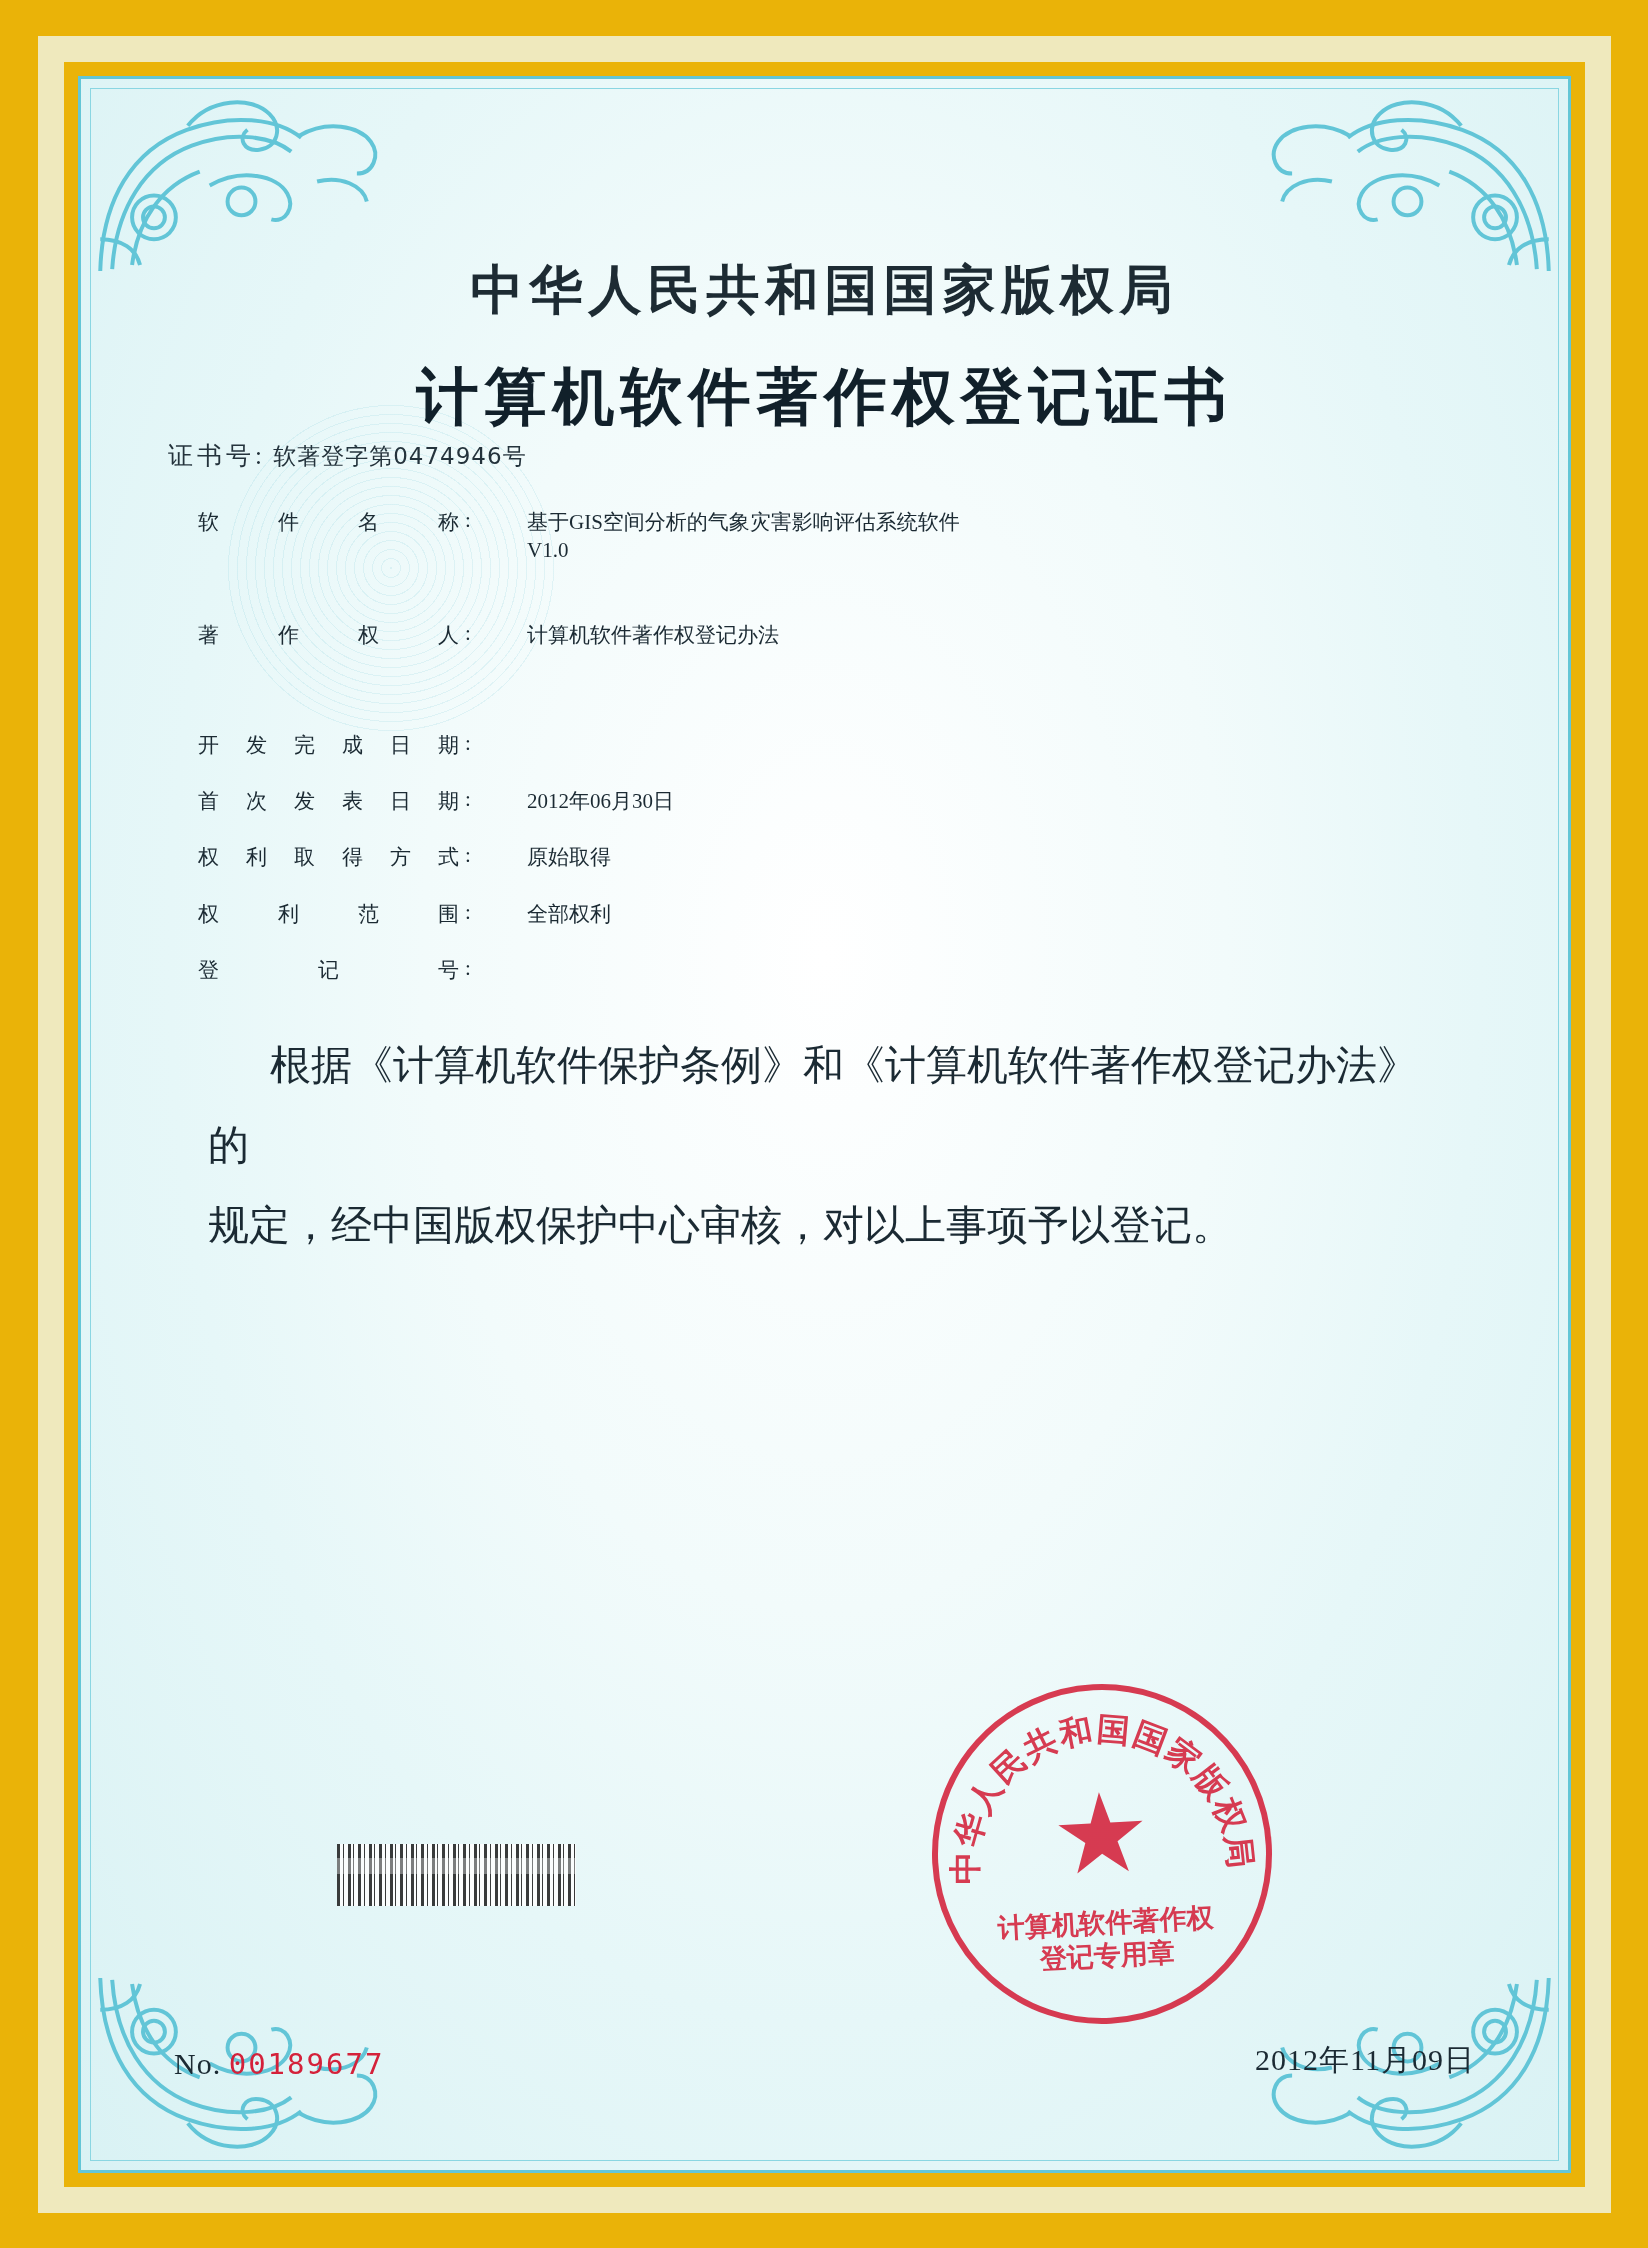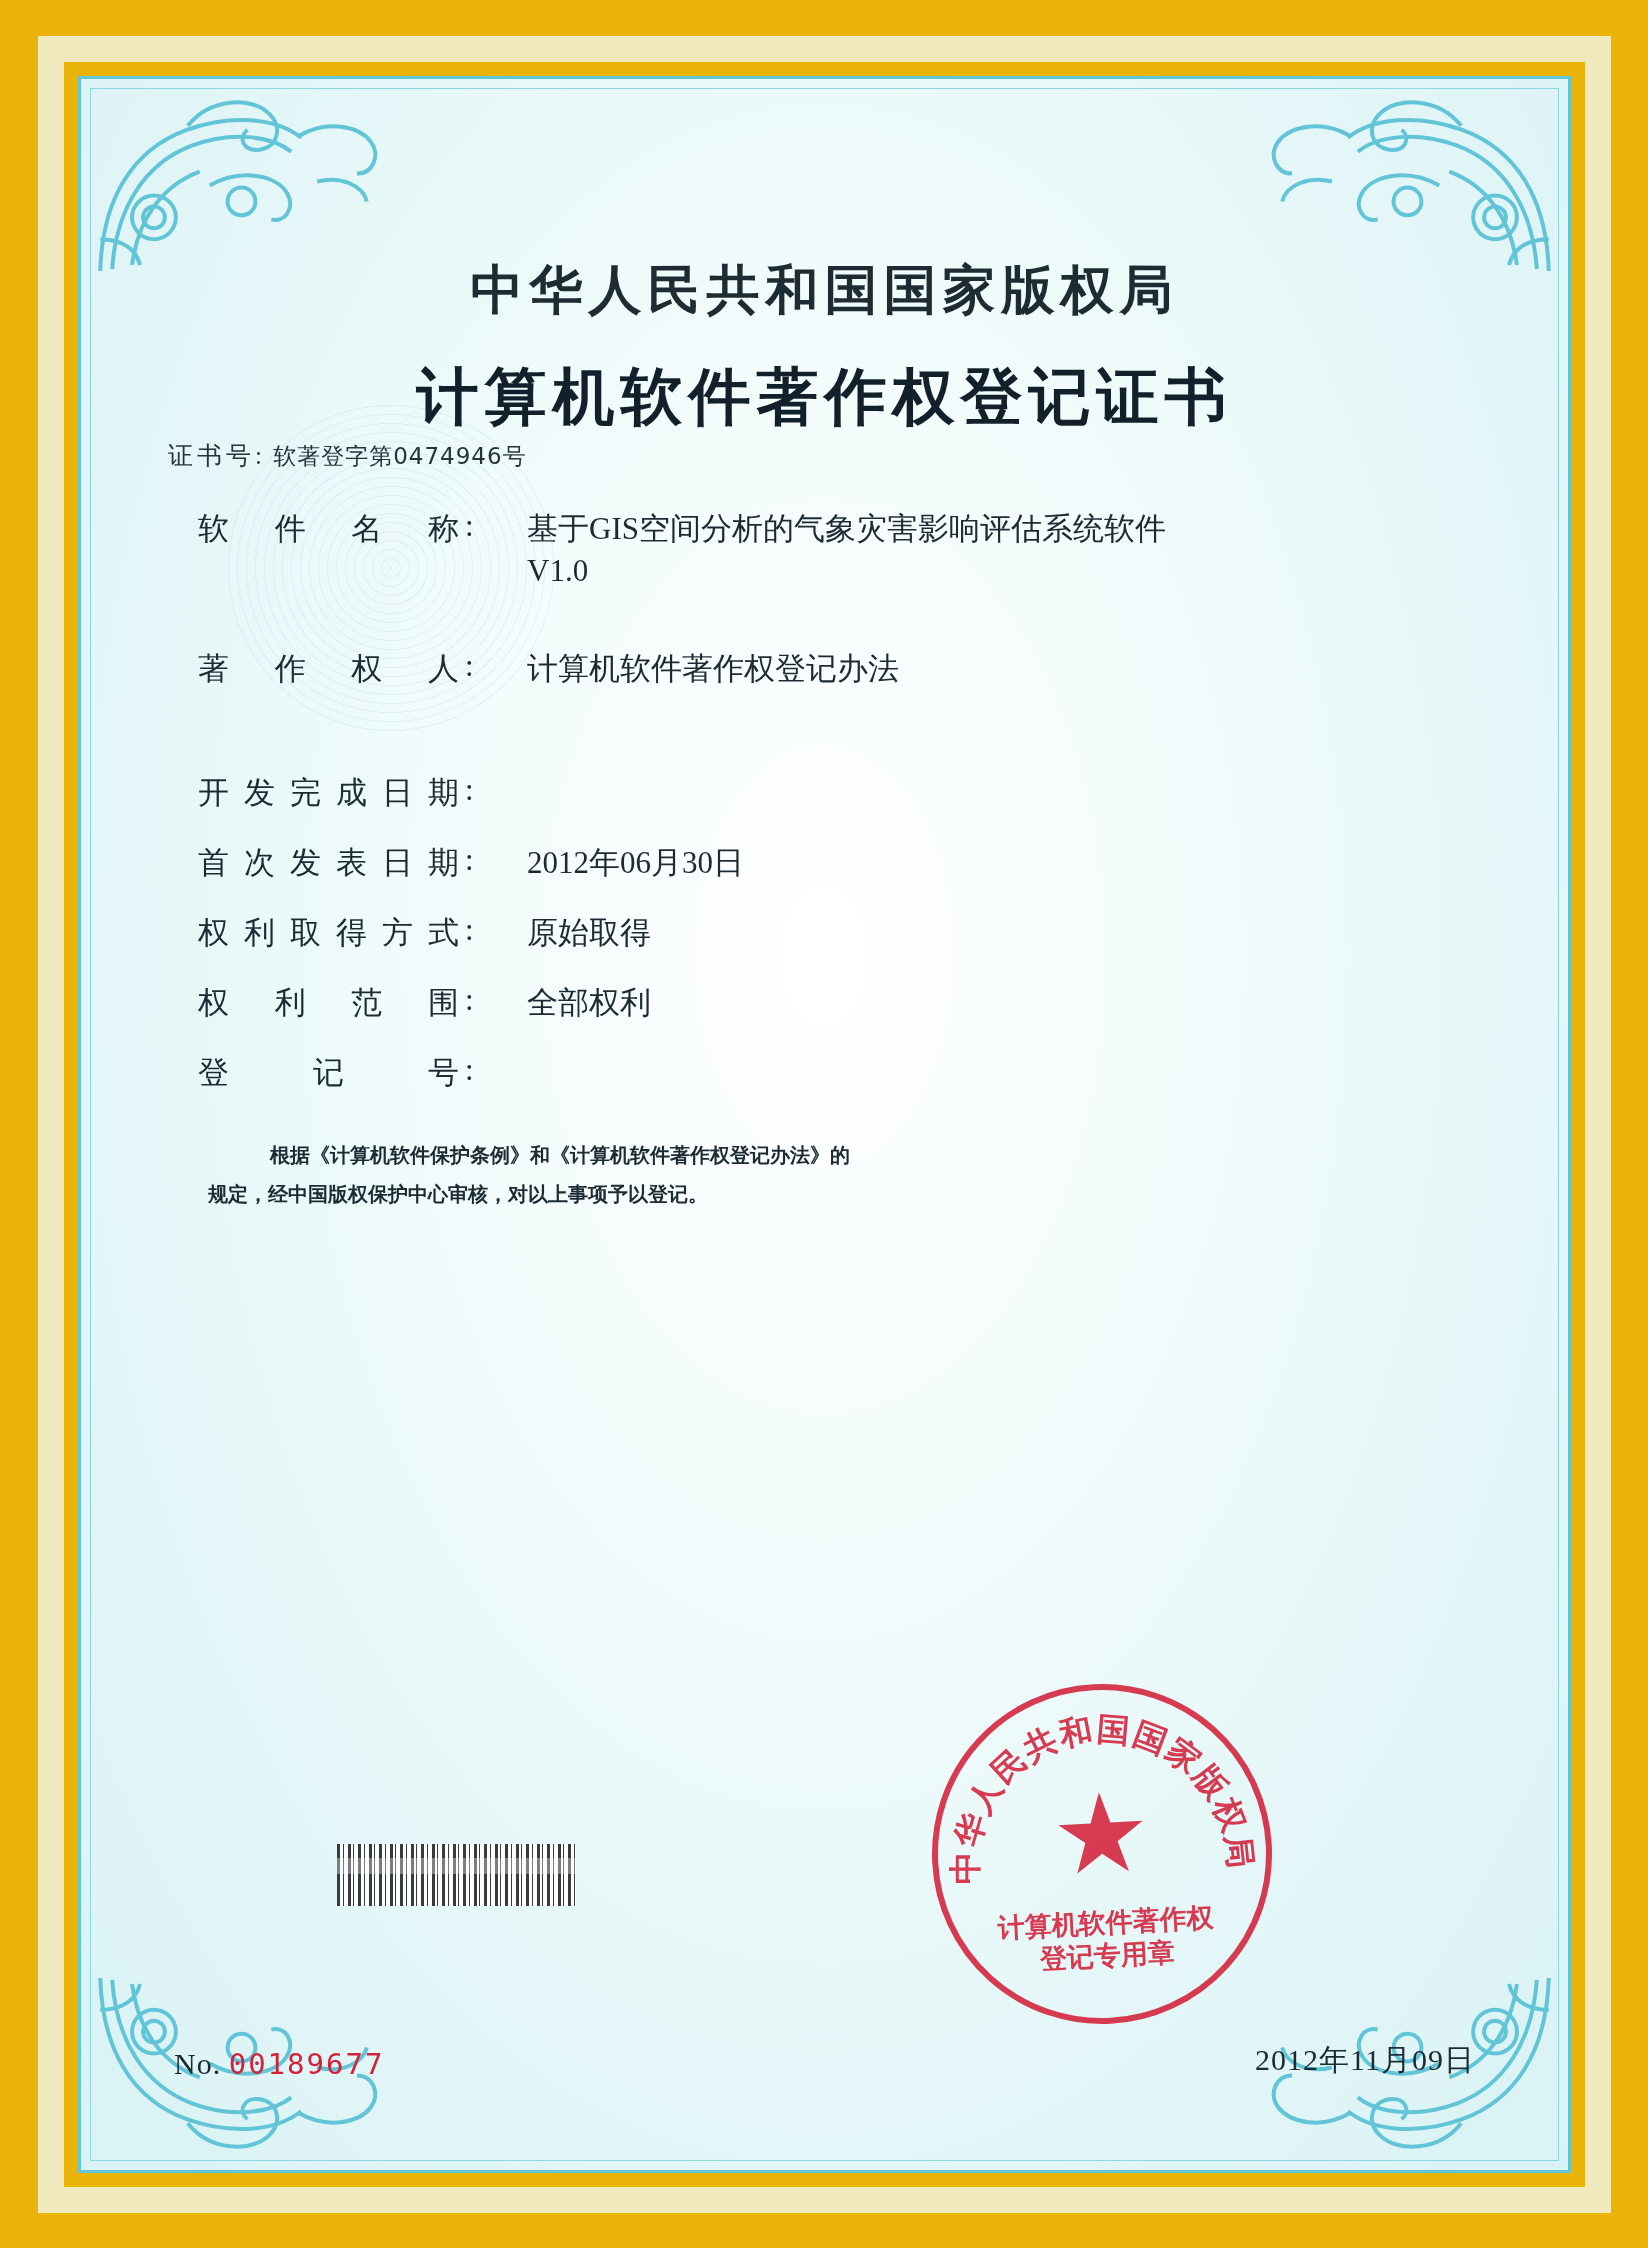--- a/index.html
+++ b/index.html
@@ -124,21 +124,21 @@
   .cert-no-row .value { font-family: "DejaVu Sans", sans-serif; font-size: 23px; }
 
   .fields {
     margin-top: 36px;
     padding-left: 30px;
   }
   .field-row {
     display: flex;
     align-items: flex-start;
     margin-bottom: 10px;
-    font-size: 31px;
+    font-size: 21px;
     color: #1b2a33;
   }
   .field-label {
     width: 267px;
     flex: 0 0 267px;
     text-align: justify;
     text-align-last: justify;
     padding-right: 6px;
     box-sizing: border-box;
   }
@@ -154,25 +154,24 @@
   }
   .field-value .second-line { display:block; }
 
   .gap-lg { height: 46px; }
   .gap-md { height: 26px; }
 
   .rows-block .field-row { margin-bottom: 28px; }
 
   .statement {
     margin-top: 42px;
-    font-size: 20px;
+    font-size: 41px;
     line-height: 1.95;
     color: #1b2a33;
     padding: 0 26px 0 40px;
-    font-weight: bold;
   }
   .statement p { margin: 0; }
   .statement .indent { text-indent: 62px; }
 
   
   .barcode {
     position: absolute;
     left: 259px;
     bottom: 267px;
     width: 239px;

